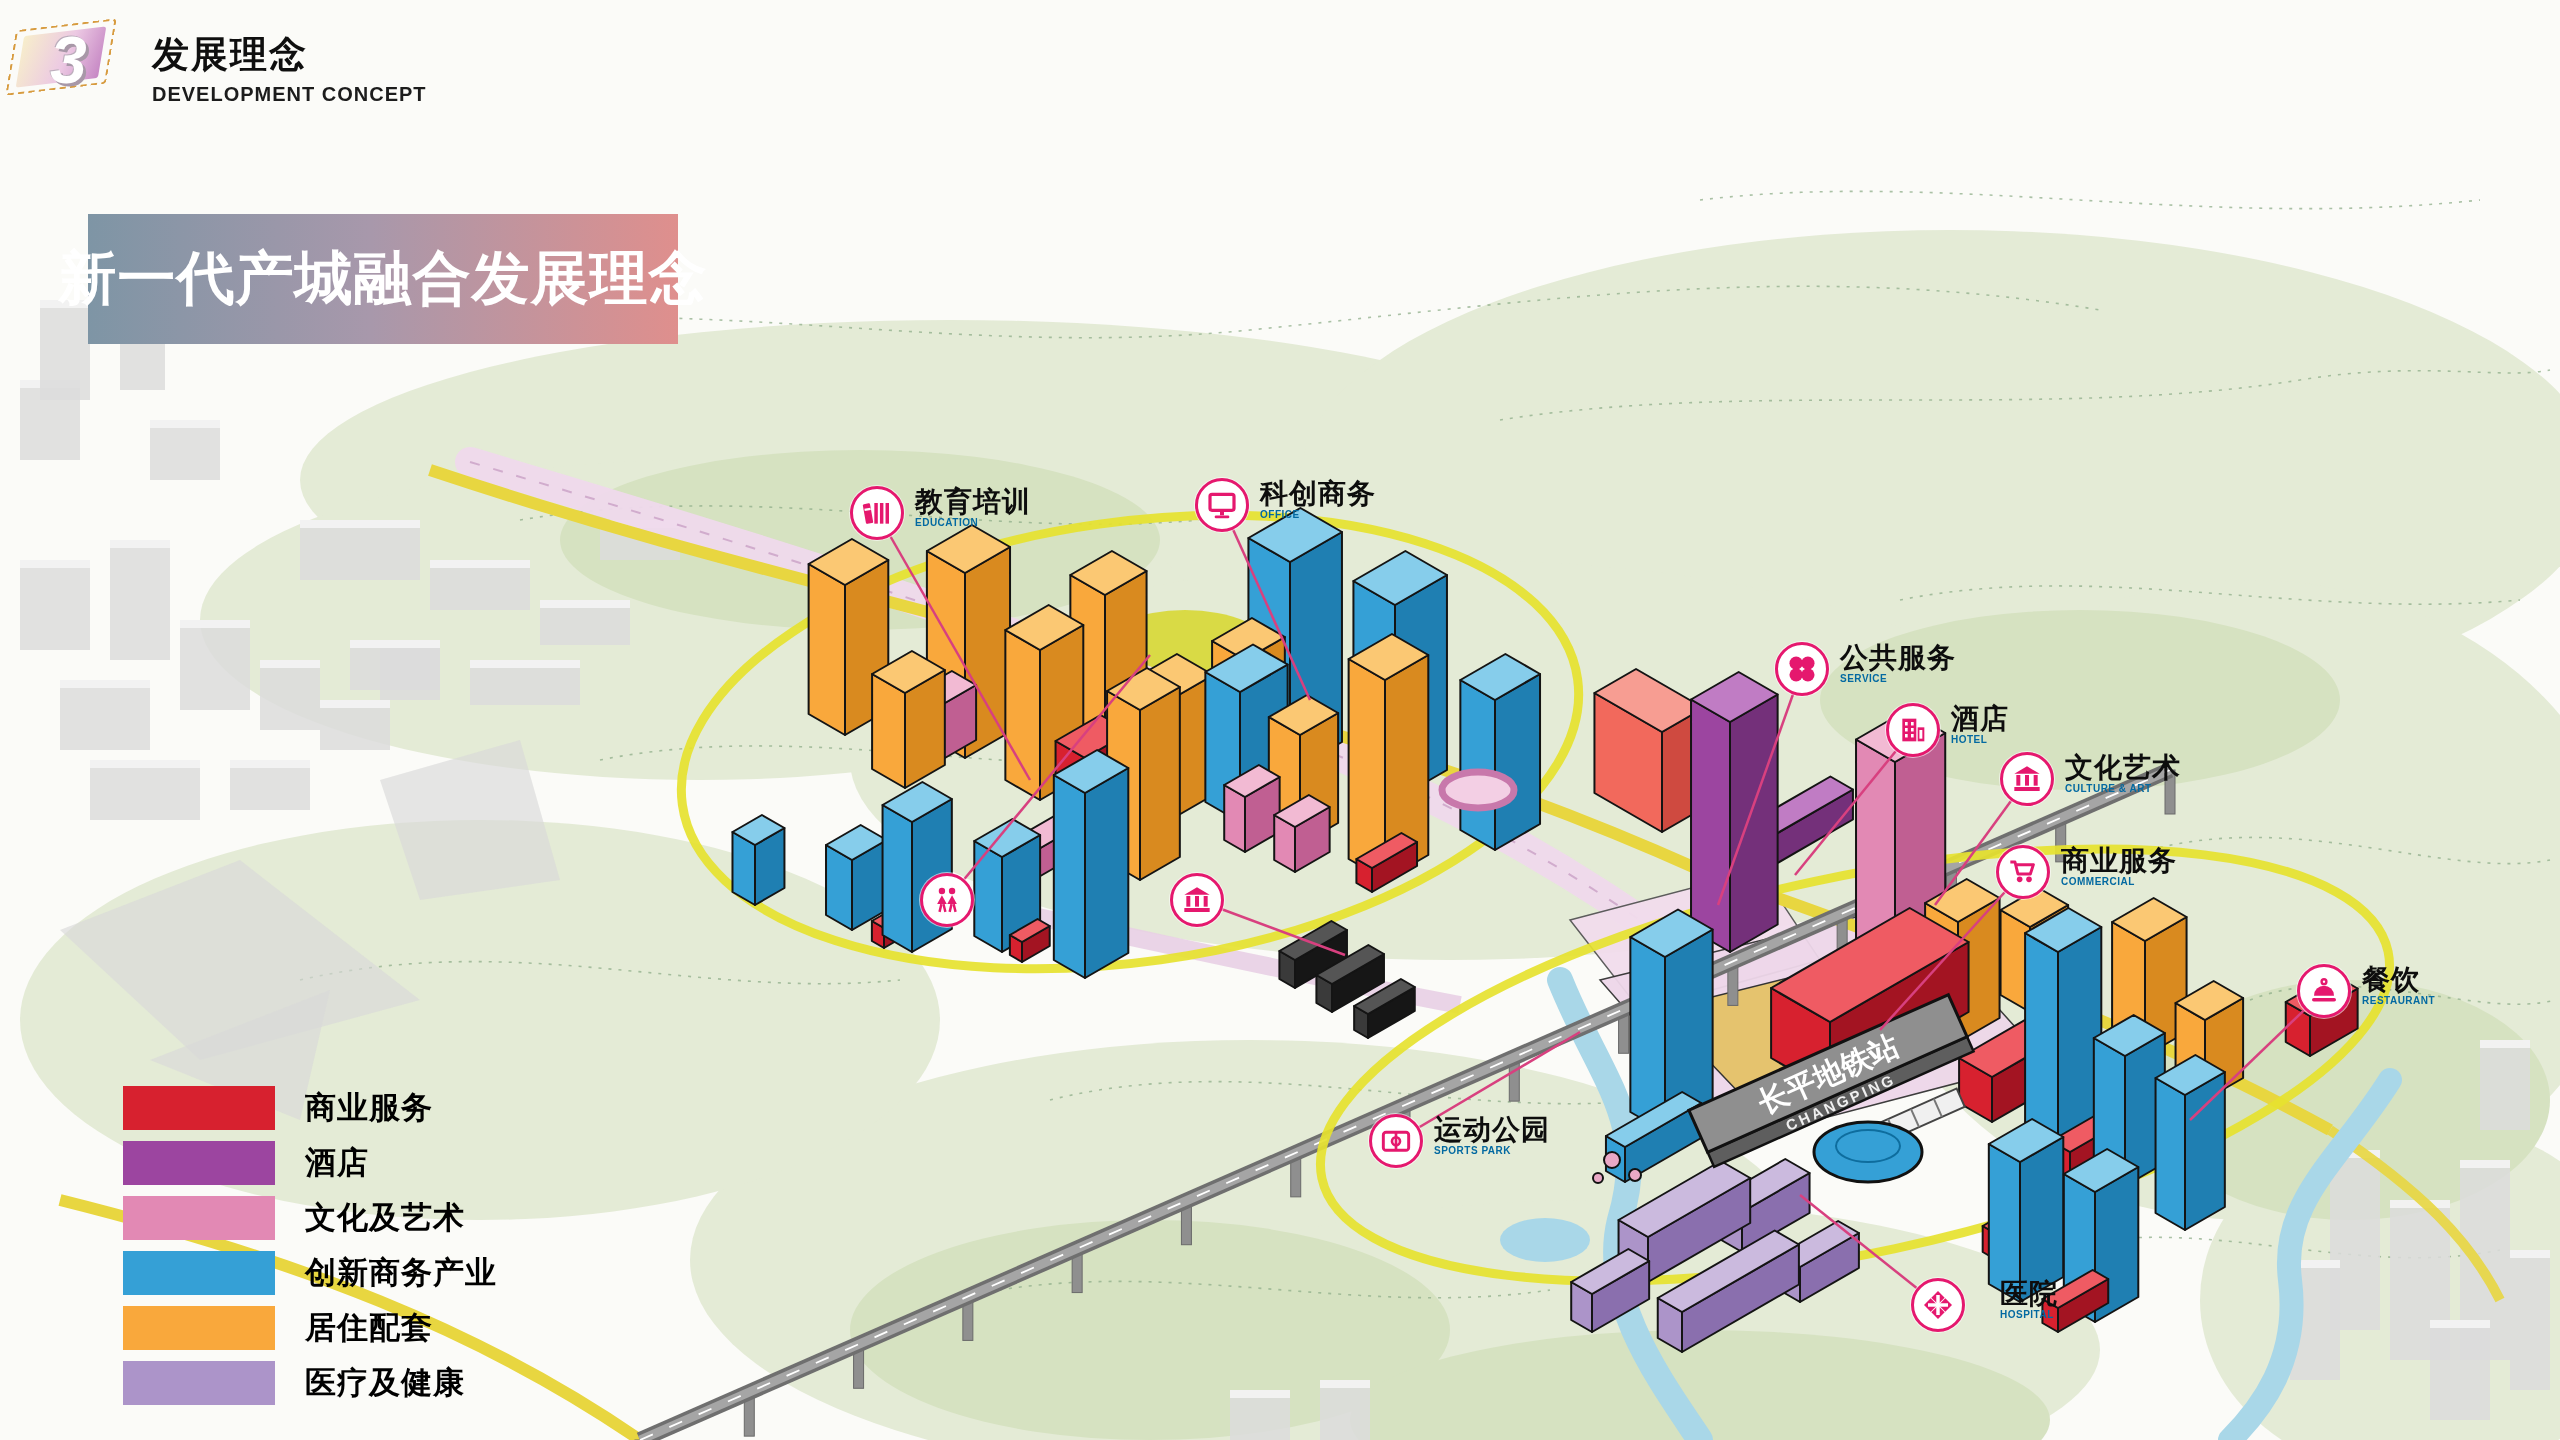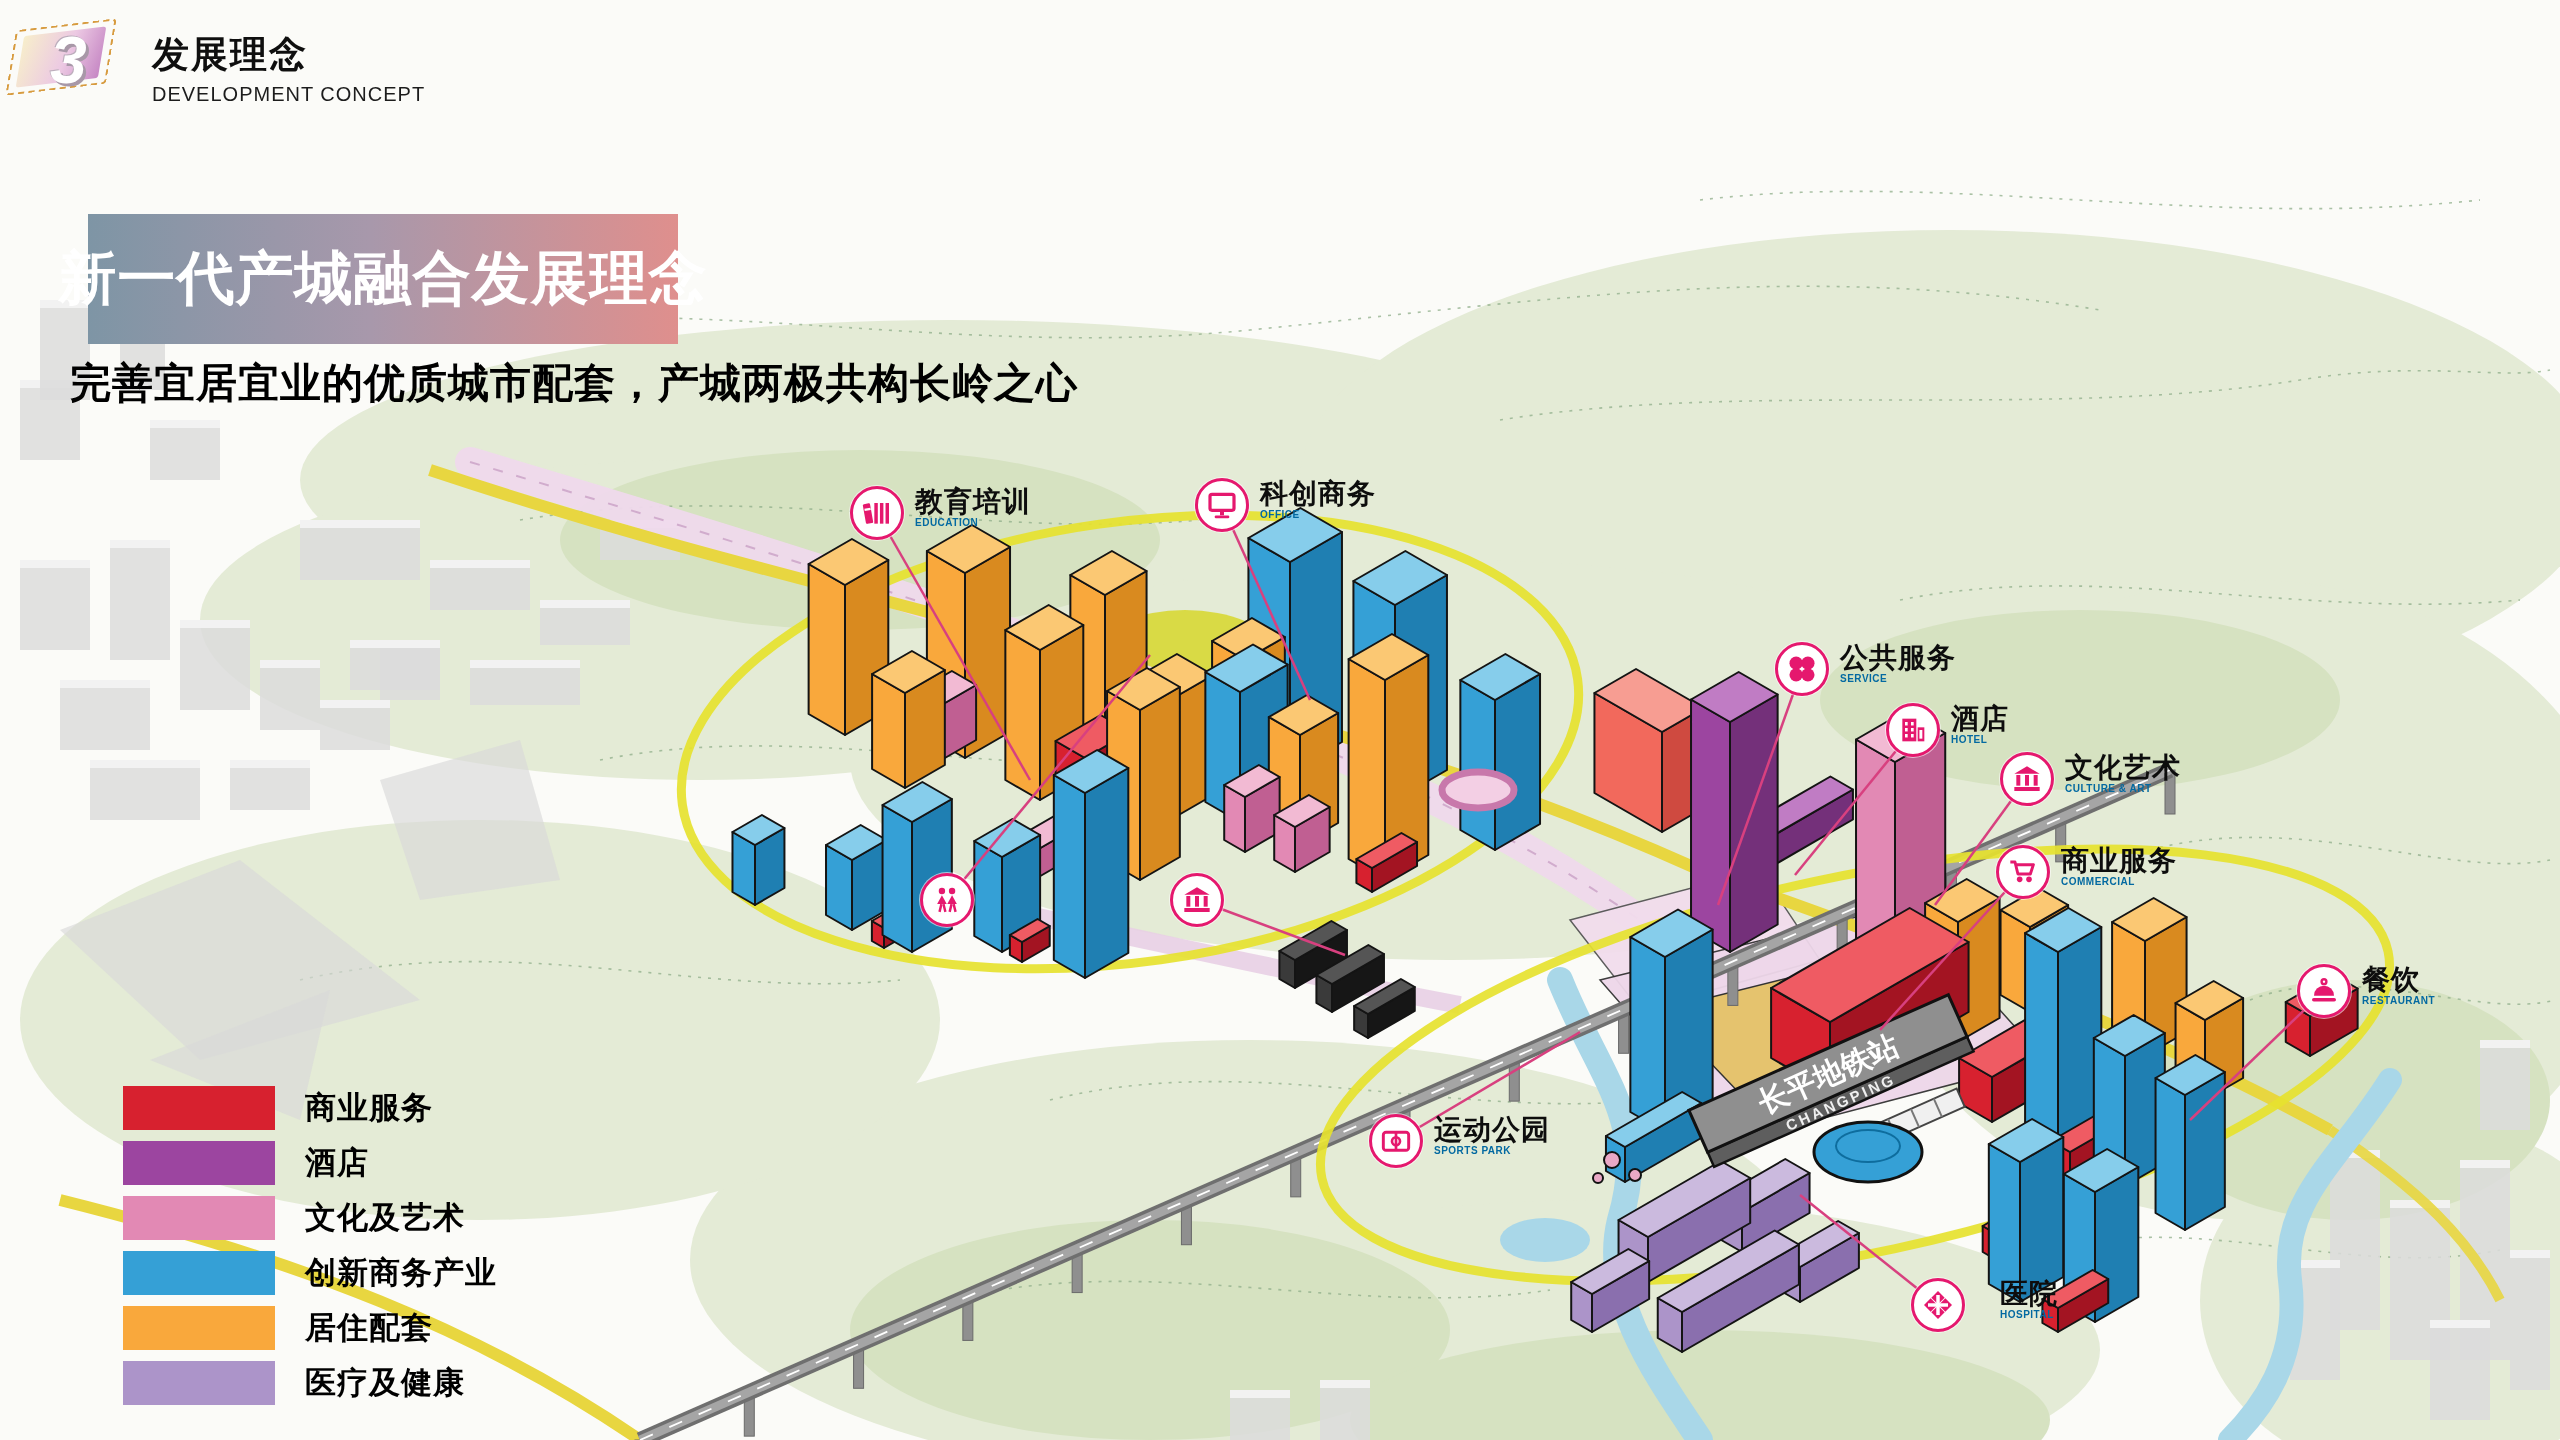--- a/index.html
+++ b/index.html
@@ -12,21 +12,21 @@
   #header { position:absolute; left:8px; top:14px; display:flex; align-items:flex-start; z-index:30; }
   #badge { position:relative; width:118px; height:92px; }
   #badge .dash { position:absolute; left:4px; top:10px; width:98px; height:66px;
      border:2.5px dashed #d79b3f; border-radius:4px; transform:skewX(-16deg) rotate(-7deg); }
   #badge .fill { position:absolute; left:13px; top:17px; width:80px; height:52px; border-radius:3px;
      background:linear-gradient(105deg,#f7eecb,#ecc9e3 55%,#c687c4); transform:skewX(-16deg) rotate(-7deg); }
   #badge .num { position:absolute; left:42px; top:8px; font-size:66px; font-weight:900; font-style:italic;
      color:#fff; text-shadow:3px 3px 0 #a898a8, -1px -1px 0 #bcaebc; }
   #htext { margin-left:26px; margin-top:16px; }
   #htext .t { font-size:37px; font-weight:900; color:#0f0f0f; letter-spacing:2px; }
-  #htext .s { font-size:20px; font-weight:400; color:#1c1c1c; letter-spacing:1px; margin-top:3px; }
+  #htext .s { font-size:20px; font-weight:700; color:#1c1c1c; letter-spacing:1px; margin-top:3px; }
 
   
   #banner { position:absolute; left:88px; top:214px; width:590px; height:130px; z-index:30;
      background:linear-gradient(90deg,#7e95a5,#a898ab 48%,#df8f8d);
      display:flex; align-items:center; justify-content:center; }
   #banner .bt { font-size:58px; font-weight:900; color:#ffffff; letter-spacing:1px; white-space:nowrap; }
   #tagline { position:absolute; left:70px; top:356px; z-index:30; font-size:41px; font-weight:900;
      color:#000; letter-spacing:1px; white-space:nowrap; }
 
   
@@ -509,21 +509,20 @@
     </div>
     <div id="htext">
       <div class="t">发展理念</div>
       <div class="s">DEVELOPMENT CONCEPT</div>
     </div>
   </div>
 
   <div id="banner">
     <div class="bt">新一代产城融合发展理念</div>
   </div>
-  <div id="tagline">完善宜居宜业的优质城市配套，产城两极共构长岭之心</div>
 
   <div id="legend">
       <div class="lrow">
         <div class="lswatch" style="background: rgb(215, 33, 47);"></div>
         <div class="llabel">商业服务</div>
       </div>
       <div class="lrow">
         <div class="lswatch" style="background: rgb(156, 69, 160);"></div>
         <div class="llabel">酒店</div>
       </div>

